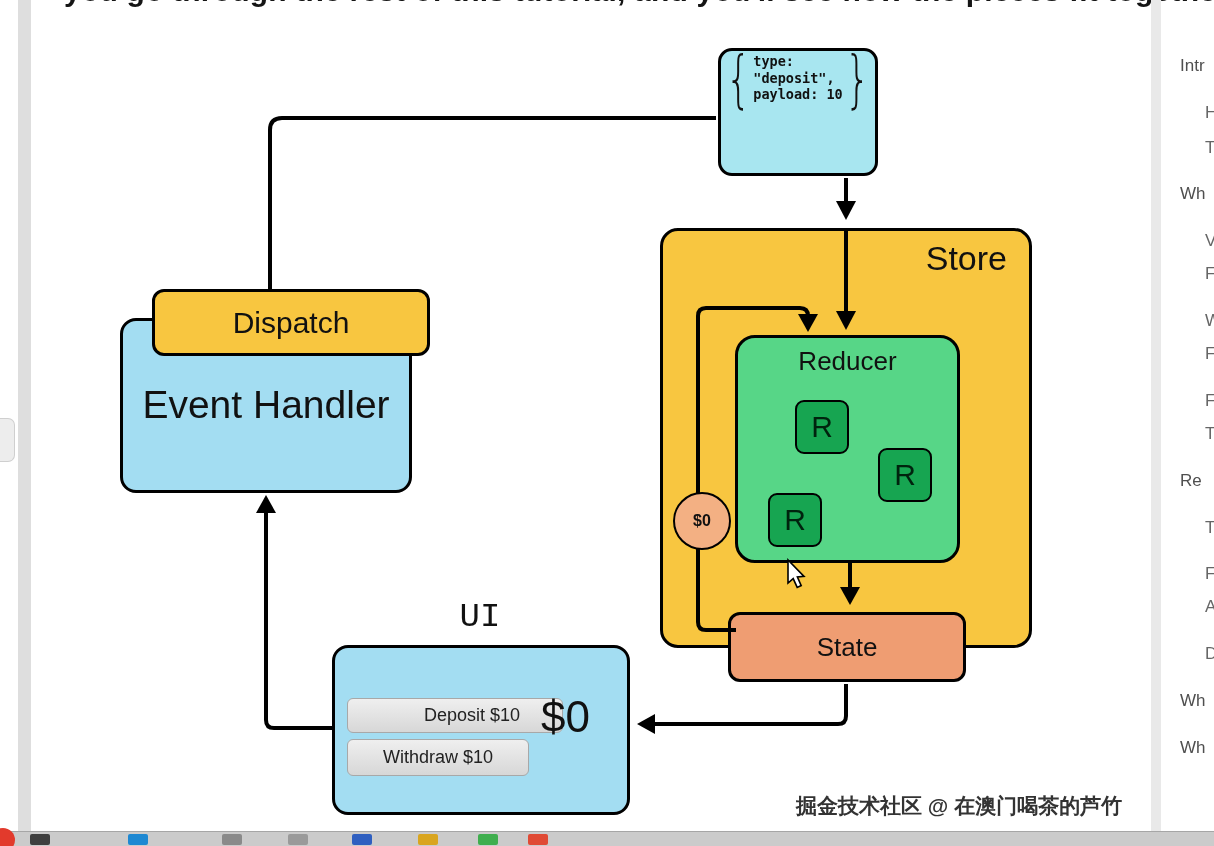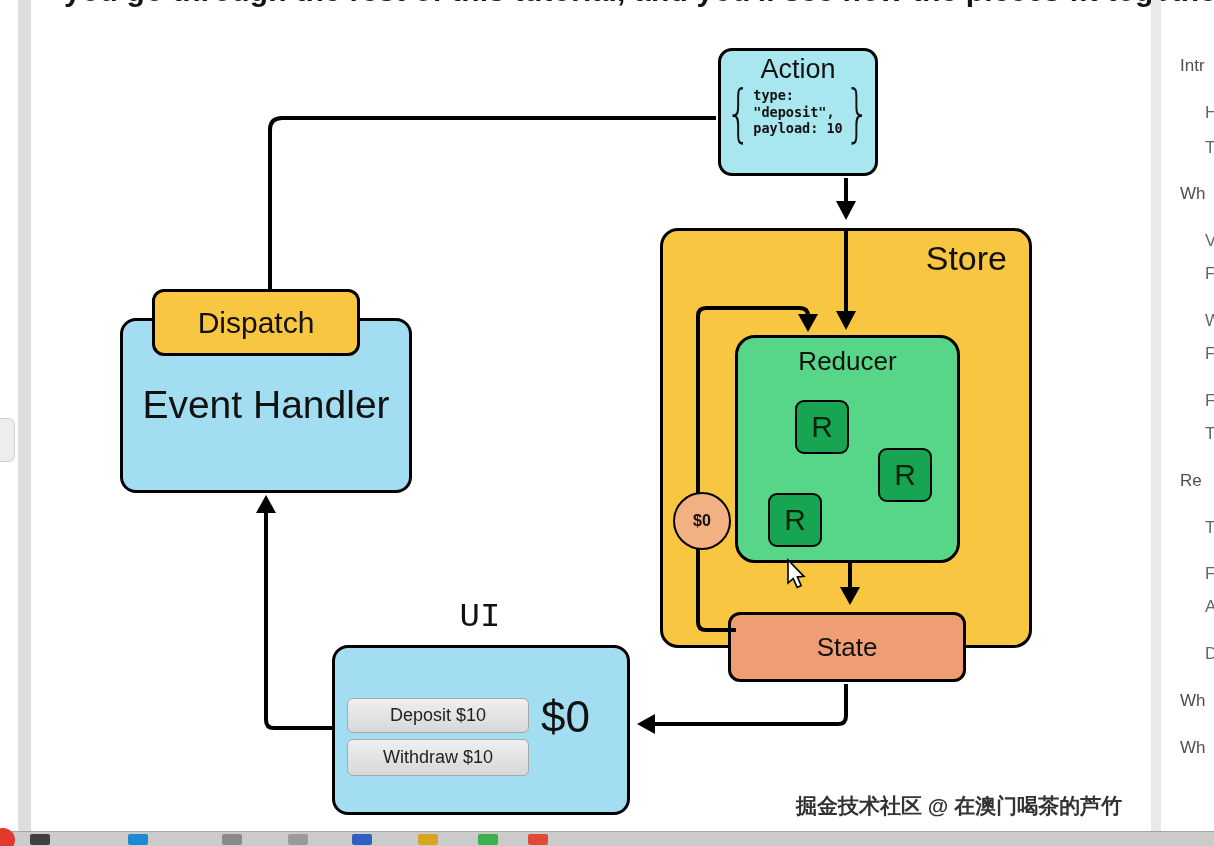--- a/index.html
+++ b/index.html
@@ -40,29 +40,29 @@
 
   .dollar-circle { left:673px; top:492px; width:54px; height:54px; background:#f3b083; border:2.5px solid #000;
     border-radius:50%; z-index:6; display:flex; align-items:center; justify-content:center;
     font-size:16px; font-weight:600; }
 
   .state-box { left:728px; top:612px; width:238px; height:70px; background:#ef9d72; border-radius:12px; z-index:3;
     display:flex; align-items:center; justify-content:center; font-size:26px; }
 
   .eh-box { left:120px; top:318px; width:292px; height:175px; background:#a3ddf2; border-radius:16px; z-index:1; }
   .eh-title { text-align:center; margin-top:62px; font-size:39px; }
-  .dispatch-box { left:152px; top:289px; width:208px; height:67px; background:#f8c640; border-radius:12px; z-index:2;
+  .dispatch-box { left:152px; top:289px; width:278px; height:67px; background:#f8c640; border-radius:12px; z-index:2;
     display:flex; align-items:center; justify-content:center; font-size:30px; }
 
   .ui-label { left:440px; top:598px; width:80px; text-align:center; font-size:34px;font-family:Liberation Mono, monospace; }
   .ui-box { left:332px; top:645px; width:298px; height:170px; background:#a3ddf2; border-radius:16px; z-index:1; }
   .ui-btn { position:absolute; left:12px; width:180px; height:33px; background:linear-gradient(#efefef,#d7d7d7);
     border:1px solid #a8a8a8; border-radius:6px; font-size:18px; color:#222;
     display:flex; align-items:center; justify-content:center; }
-  .btn-deposit { top:50px; } .btn-withdraw { top:91px; height:35px; }
+  .btn-deposit { top:50px;padding-left:34px; } .btn-withdraw { top:91px; height:35px; }
   .ui-balance { position:absolute; left:206px; top:44px; font-size:44px; font-weight:500; }
 
   .watermark { left:796px; top:792px; font-size:21px; color:#333; font-weight:700; white-space:nowrap; }
 
   
   .toc-item { position:absolute; font-size:17px; color:#5c5c5c; white-space:nowrap; }
   .lvl0 { left:1180px; color:#4f4f4f; } .lvl1 { left:1205px; color:#666; }
 
   
   .flow-svg { position:absolute; left:0; top:0; z-index:5; pointer-events:none; }
@@ -80,21 +80,20 @@
 <div class="canvas">
 
   <div class="top-text">you go through the rest of this tutorial, and you'll see how the pieces fit together.)</div>
 
   <div class="left-scroll"></div>
   <div class="left-tab"></div>
 
   <div class="right-scroll"></div>
 
   <div class="node action-box">
-    <div class="action-title">Action</div>
     <div class="action-code">
       <span class="brace">{</span>
       <div class="code-lines">
         <div>type:</div>
         <div>"deposit",</div>
         <div>payload: 10</div>
       </div>
       <span class="brace">}</span>
     </div>
   </div>

